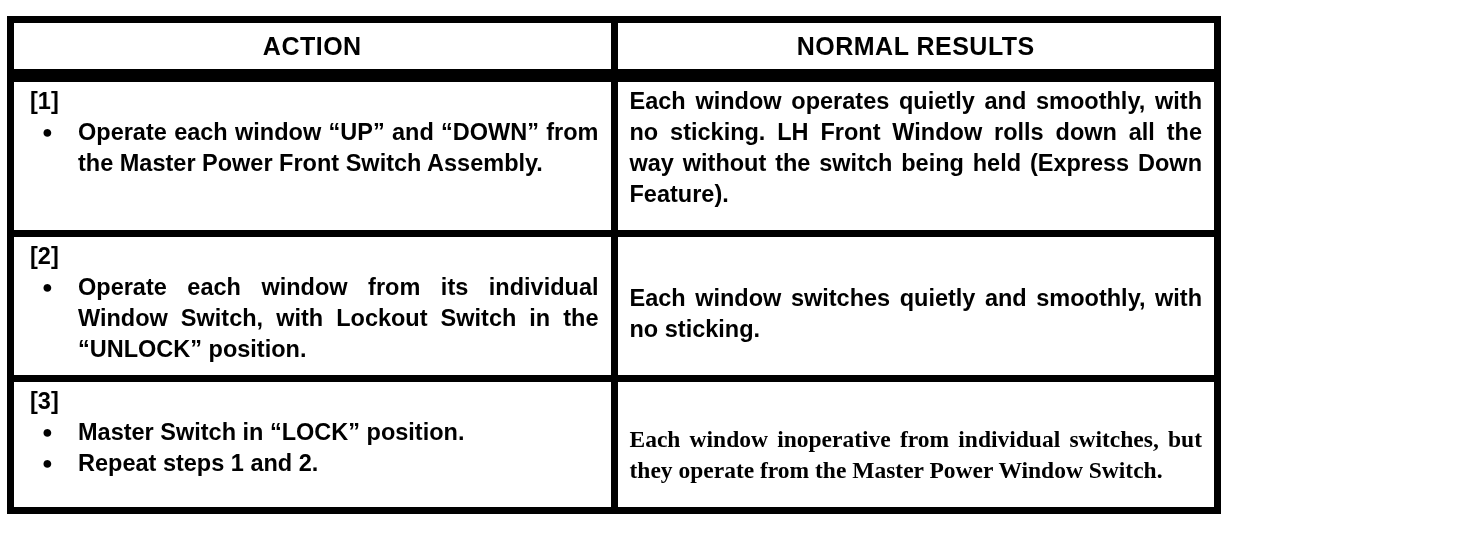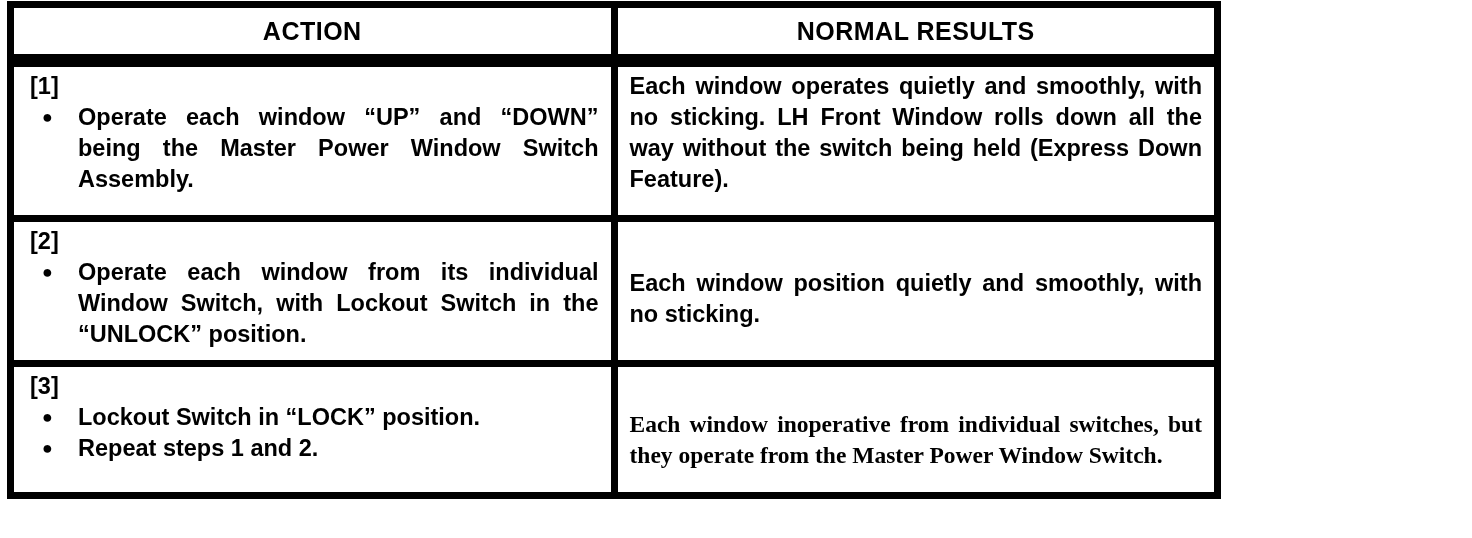--- a/index.html
+++ b/index.html
@@ -8,21 +8,21 @@
     background: #ffffff;
     width: 1472px;
     height: 538px;
     overflow: hidden;
   }
   .page {
     width: 1228px;
     height: 538px;
     background: #ffffff;
     box-sizing: border-box;
-    padding: 1px 7px;
+    padding: 16px 7px;
     font-family: "Liberation Sans", "DejaVu Sans", sans-serif;
     color: #000000;
   }
   table.doc-table {
     border-collapse: collapse;
     width: 100%;
     table-layout: fixed;
   }
   table.doc-table th,
   table.doc-table td {
@@ -86,41 +86,41 @@
         <th>ACTION</th>
         <th>NORMAL RESULTS</th>
       </tr>
     </thead>
     <tbody>
       <tr class="row-1">
         <td class="action-cell">
           <div class="step">[1]</div>
           <div class="bullet-item">
             <span class="bullet">●</span>
-            <span class="bullet-text">Operate each window “UP” and “DOWN” being the Master Power Window Switch Assembly.</span>
+            <span class="bullet-text">Operate each window “UP” and “DOWN” from the Master Power Front Switch Assembly.</span>
           </div>
         </td>
         <td class="result-cell">Each window operates quietly and smoothly, with no sticking.  LH Front Window rolls down all the way without the switch being held (Express Down Feature).</td>
       </tr>
       <tr class="row-2">
         <td class="action-cell">
           <div class="step">[2]</div>
           <div class="bullet-item">
             <span class="bullet">●</span>
             <span class="bullet-text">Operate each window from its individual Window Switch, with Lockout Switch in the “UNLOCK” position.</span>
           </div>
         </td>
-        <td class="result-cell">Each window position quietly and smoothly, with no sticking.</td>
+        <td class="result-cell">Each window switches quietly and smoothly, with no sticking.</td>
       </tr>
       <tr class="row-3">
         <td class="action-cell">
           <div class="step">[3]</div>
           <div class="bullet-item">
             <span class="bullet">●</span>
-            <span class="bullet-text">Lockout Switch in “LOCK” position.</span>
+            <span class="bullet-text">Master Switch in “LOCK” position.</span>
           </div>
           <div class="bullet-item">
             <span class="bullet">●</span>
             <span class="bullet-text">Repeat steps 1 and 2.</span>
           </div>
         </td>
         <td class="result-cell">Each window inoperative from individual switches, but they operate from the Master Power Window Switch.</td>
       </tr>
     </tbody>
   </table>

